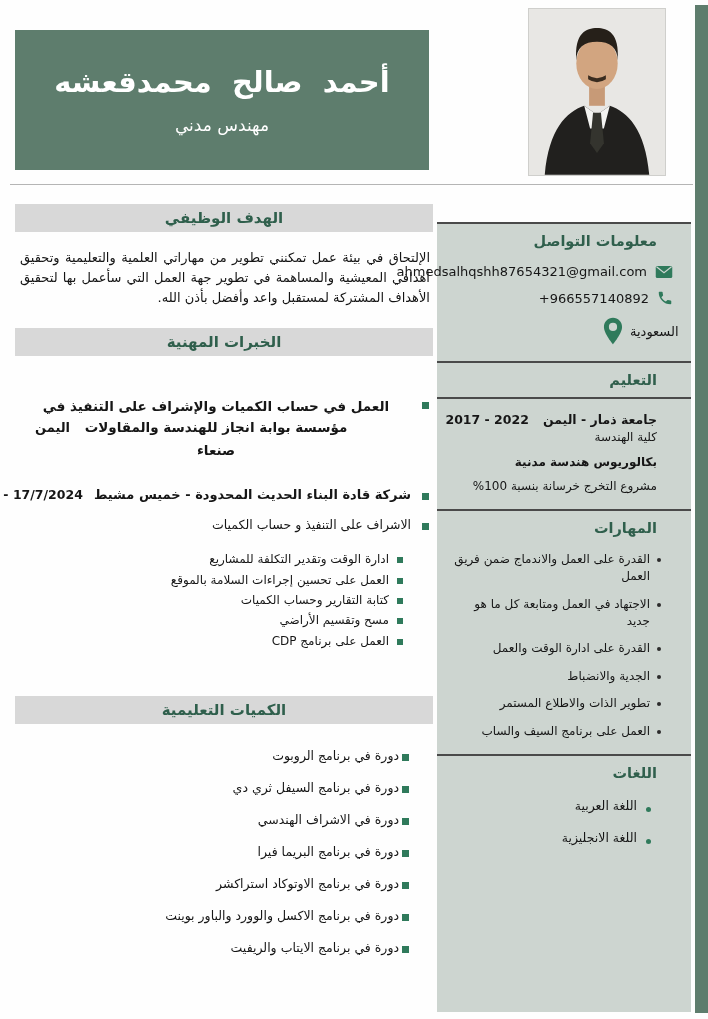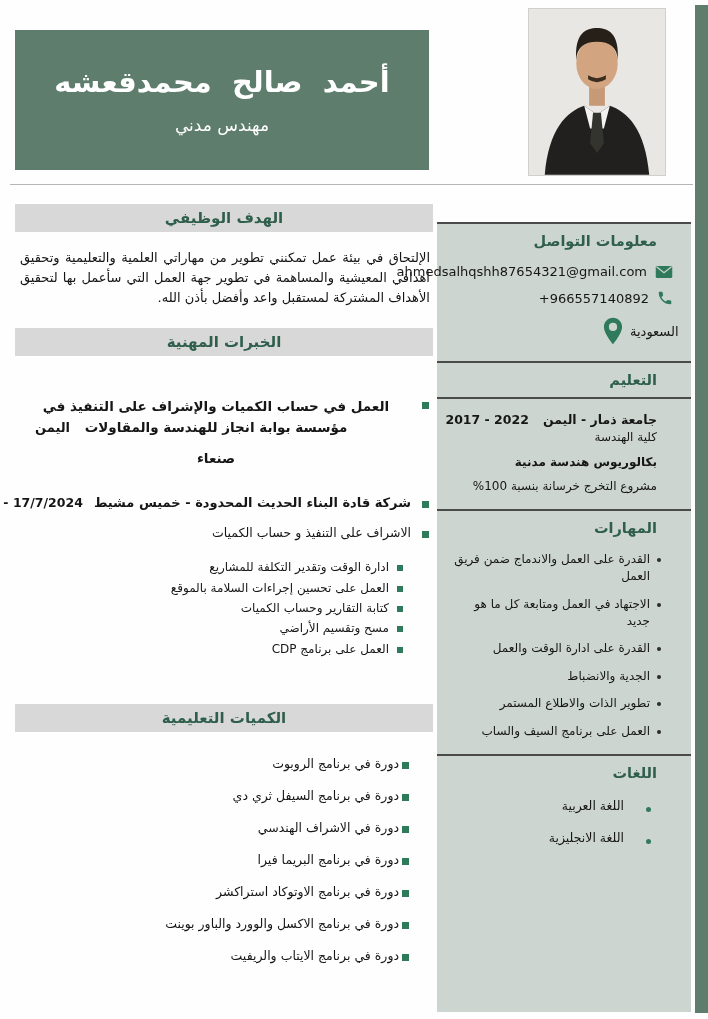--- a/index.html
+++ b/index.html
@@ -27,21 +27,21 @@
   .main-col { position:absolute; left:15px; top:204px; width:418px; color:#161616; }
   .section-bar { height:28px; background:#d8d8d8; color:#2f5f4c; font-weight:bold; font-size:15px;
                  display:flex; align-items:center; justify-content:center; }
   .objective { margin:16px 3px 20px 5px; font-size:13px; line-height:1.55; text-align:justify; color:#141414; }
 
   .sq { width:7px; height:7px; background:#2f7a5b; flex:none; margin-top:6px; }
   .sq.sm { width:6px; height:6px; margin-top:5px; }
 
   .job1 { position:relative; display:flex; gap:9px; margin:40px 4px 0 4px; }
   .job1-text { flex:1; text-align:center; font-weight:bold; font-size:13.5px; line-height:1.55; }
-  .job1-city { margin-top:10px; }
+  .job1-city { margin-top:2px; }
   .job1-country { position:absolute; left:16px; top:24px; font-weight:bold; font-size:13px; }
 
   .exp-row { display:flex; gap:11px; margin:26px 4px 0 0; align-items:flex-start; font-size:13px; }
   .company { font-weight:bold; white-space:nowrap; }
   .dates { font-weight:bold; white-space:nowrap; font-size:12.5px; }
   .exp-row.role { margin-top:15px; font-size:12.5px; }
 
   .duties { list-style:none; margin:20px 0 0 0; padding:0 30px 0 0; }
   .duty { display:flex; gap:8px; align-items:flex-start; font-size:12px; line-height:1.2; margin-bottom:6px; }
 
@@ -67,21 +67,21 @@
   .b { font-weight:bold; }
   .mt { margin-top:9px; }
   .mt2 { margin-top:7px; }
 
   .skills { list-style:none; margin:0; padding:10px 30px 4px 12px; }
   .skill { display:flex; gap:7px; align-items:flex-start; font-size:12px; line-height:1.45; margin-bottom:10px; }
   .dot { width:4px; height:4px; border-radius:50%; background:#2b2b2b; flex:none; margin-top:7px; }
   .dot.g { background:#2f7a5b; width:5px; height:5px; }
 
   .langs { list-style:none; margin:0; padding:12px 40px 0 10px; }
-  .lang { display:flex; gap:22px; align-items:center; font-size:12.5px; margin-bottom:17px; }
+  .lang { display:flex; gap:9px; align-items:center; font-size:12.5px; margin-bottom:17px; }
 </style>
 </head>
 <body>
 
 <div class="page">
   <div class="edge-bar"></div>
 
   <header class="header-band">
     <h1 class="name">أحمد صالح محمدقعشه</h1>
     <div class="job-title">مهندس مدني</div>

